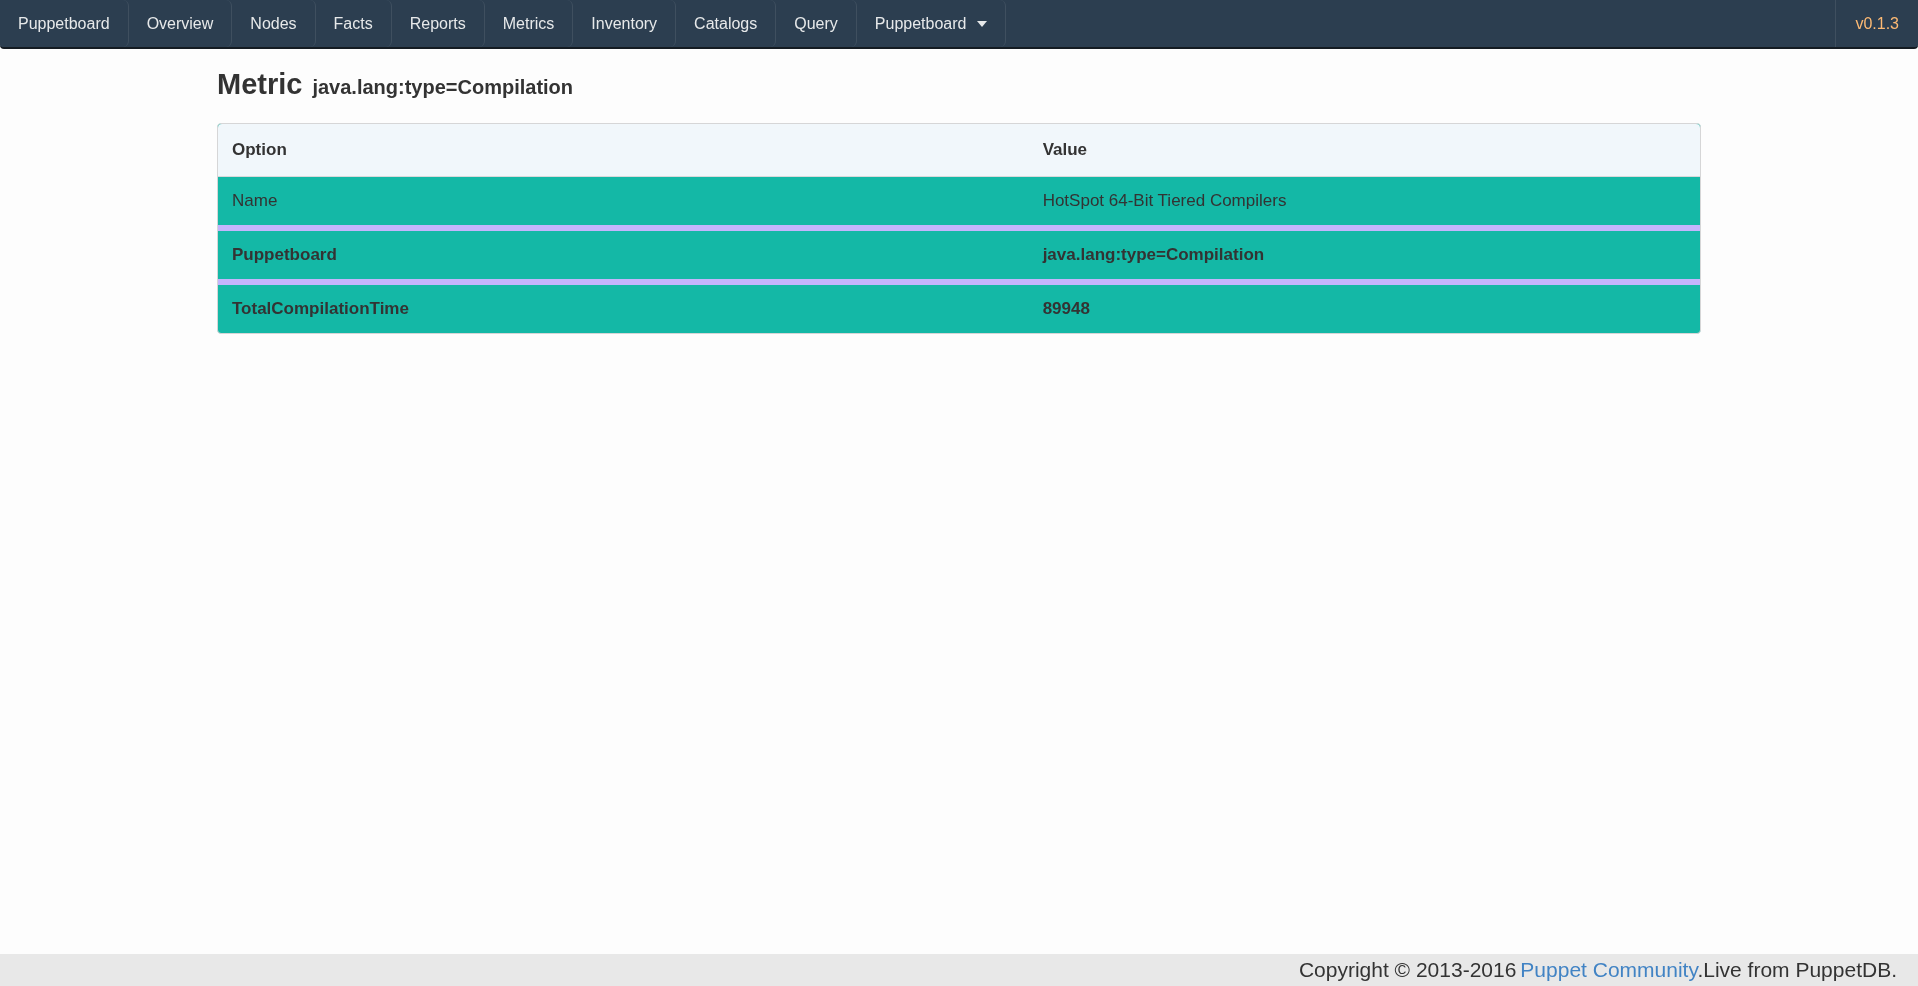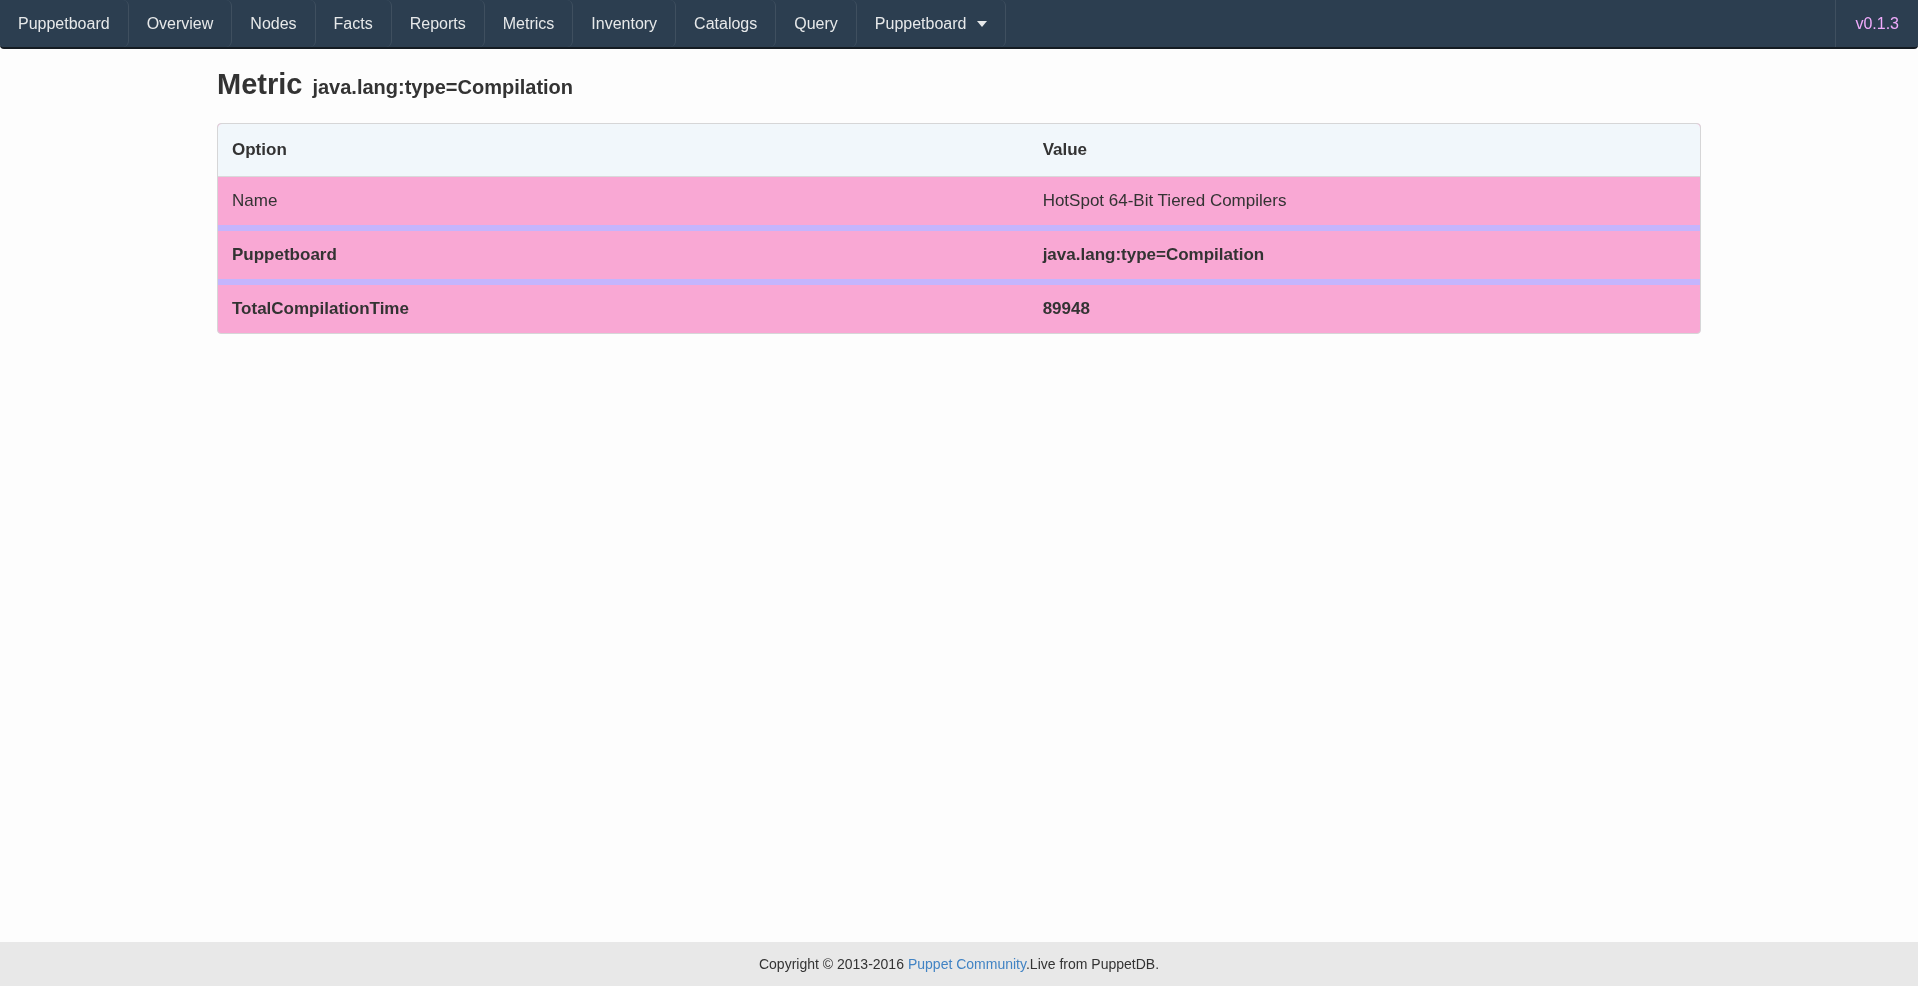--- a/index.html
+++ b/index.html
@@ -43,21 +43,21 @@
     border-left: 5px solid transparent;
     border-right: 5px solid transparent;
     border-top: 6px solid #e7e9ea;
   }
   .nav-version {
     margin-left: auto;
     display: flex;
     align-items: center;
     padding: 0 19px;
     font-size: 16px;
-    color: #f0abfc;
+    color: #fdba74;
     border-left: 1px solid rgba(255,255,255,0.09);
     white-space: nowrap;
   }
 
   
   main { flex: 1 0 auto; }
   .container {
     width: 1484px;
     margin: 0 auto;
   }
@@ -76,21 +76,21 @@
   }
 
   
   table.metric-table {
     width: 100%;
     margin-top: 21px;
     border-collapse: separate;
     border-spacing: 0;
     border: 1px solid #d6d6d7;
     border-radius: 4px;
-    background: #f9a8d4;
+    background: #14b8a6;
   }
   table.metric-table th {
     background: #f1f7fb;
     text-align: left;
     font-size: 17px;
     font-weight: 700;
     color: #333333;
     padding: 16px 14px;
     border-bottom: 1px solid #d9d9da;
   }
@@ -99,27 +99,27 @@
   table.metric-table td {
     font-size: 17px;
     color: #333333;
     padding: 14px;
   }
   table.metric-table tbody tr + tr td { border-top: 6px solid #c4b5fd; font-weight: bold; }
 
   
   footer {
     flex-shrink: 0;
-    height: 44px;
+    height: 32px;
     background: #e8e8e8;
     display: flex;
     align-items: center;
-    justify-content: center;
+    justify-content: flex-end;
     padding: 0 21px;
-    font-size: 14px;
+    font-size: 21px;
     color: #333333;
   }
   .footer-left .copy-prefix { margin-right: 4px; }
   .footer-link {
     color: #4183c4;
     text-decoration: none;
     cursor: pointer;
   }
 </style>
 </head>

